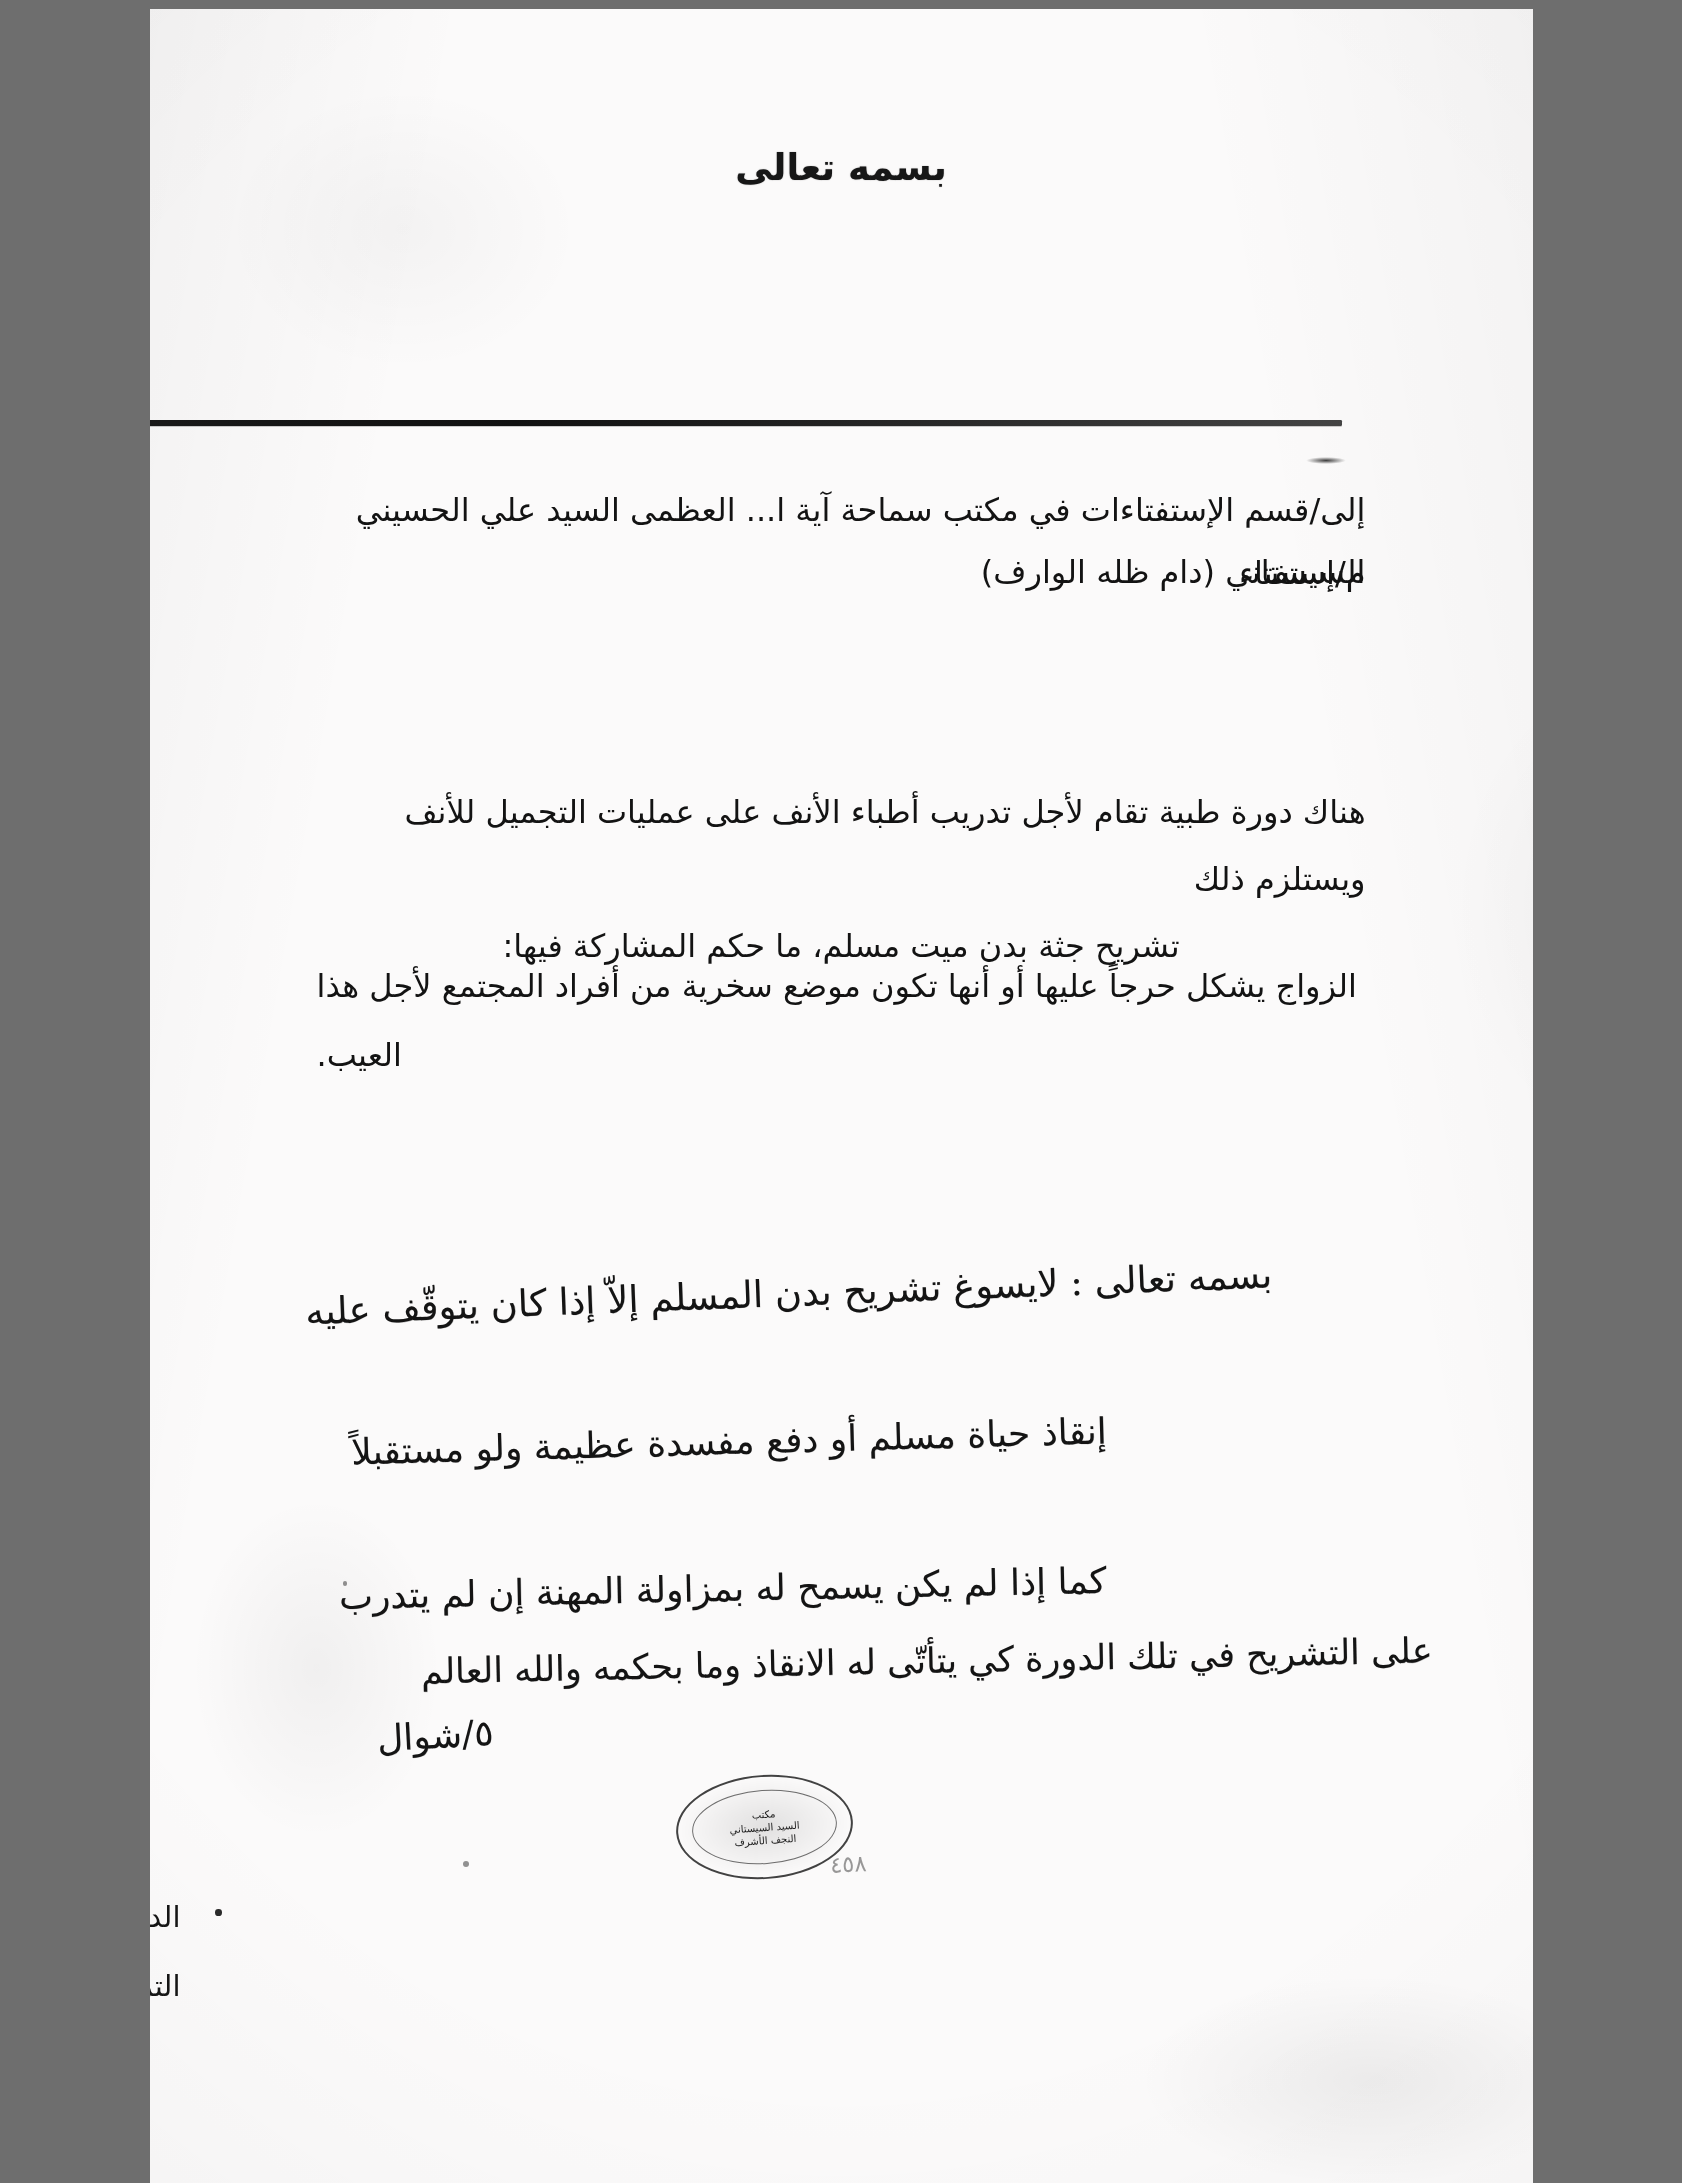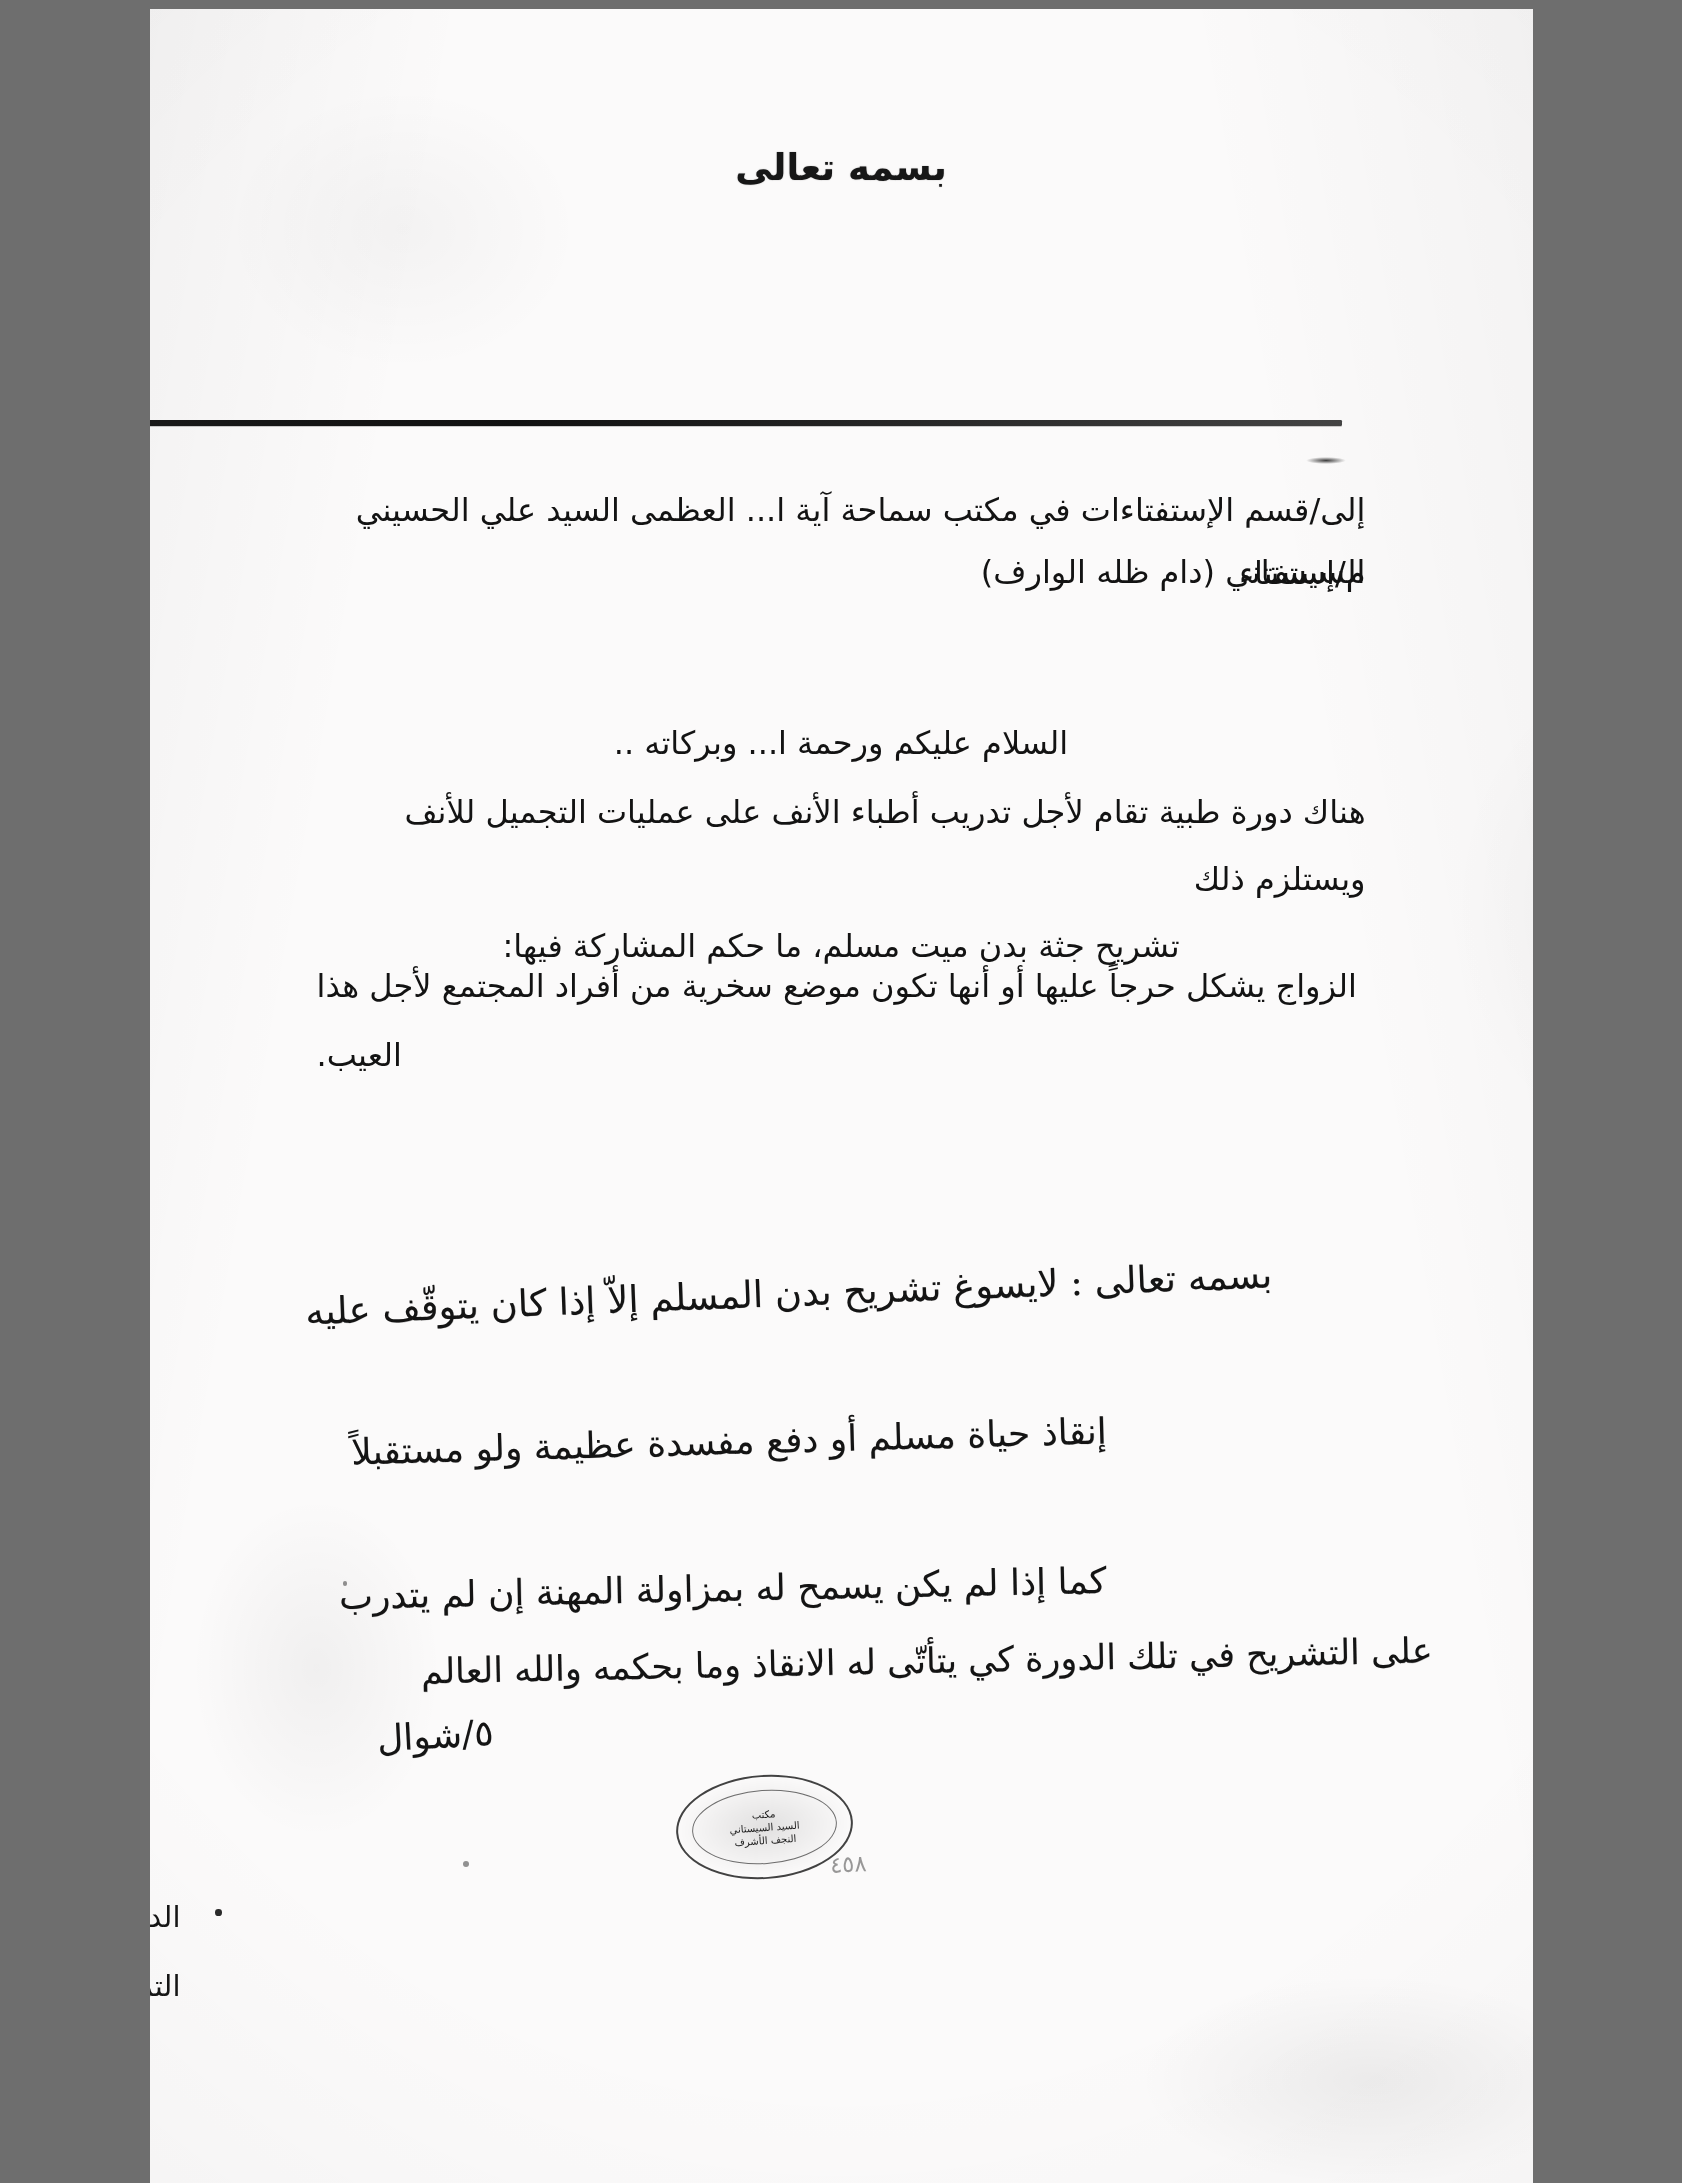--- a/index.html
+++ b/index.html
@@ -218,21 +218,20 @@
   <div class="basmala">بسمه تعالى</div>
 
   <div class="corner-mark">٣</div>
 
   <div class="rule"></div>
   <div class="rule-tick"></div>
 
   <div class="typed addr-line1">إلى/قسم الإستفتاءات في مكتب سماحة آية ا... العظمى السيد علي الحسيني السيستاني (دام ظله الوارف)</div>
   <div class="typed addr-line2">م/إستفتاء</div>
 
-  <div class="typed greeting">السلام عليكم ورحمة ا... وبركاته ..</div>
 
   <div class="typed body-block">
     <span class="body-line">هناك دورة طبية تقام لأجل تدريب أطباء الأنف على عمليات التجميل للأنف ويستلزم ذلك</span>
     <span class="body-line center">تشريح جثة بدن ميت مسلم، ما حكم المشاركة فيها:</span>
   </div>
 
   <div class="typed items">
     <span class="item indent">الزواج يشكل حرجاً عليها أو أنها تكون موضع سخرية من أفراد المجتمع لأجل هذا العيب.</span>
   </div>
 

